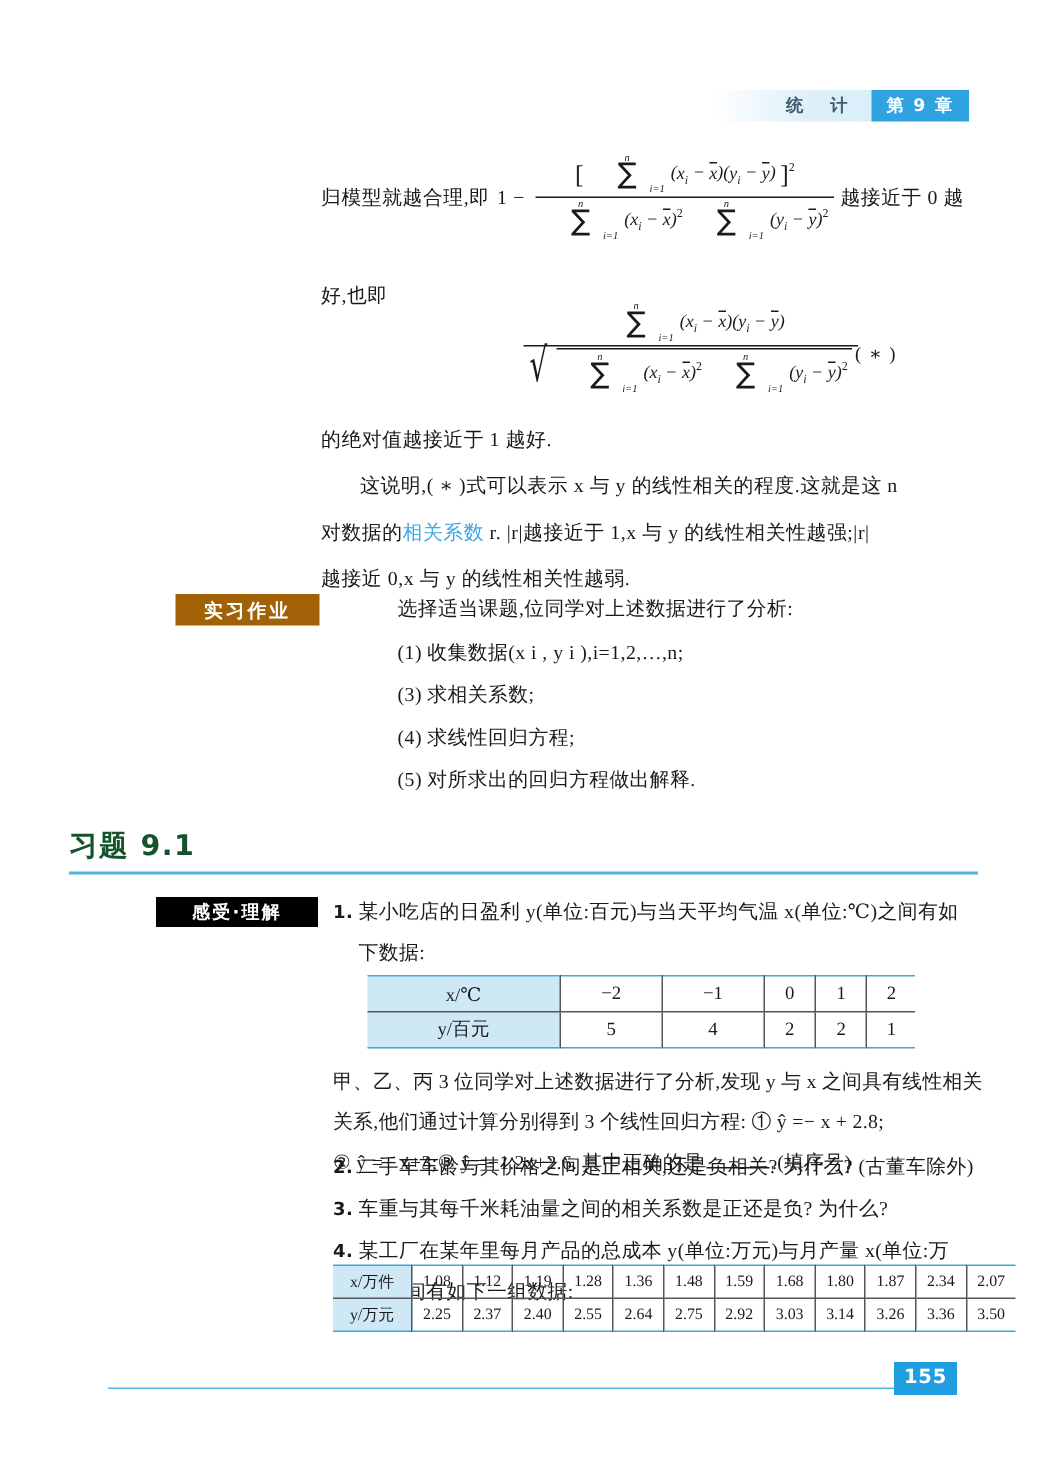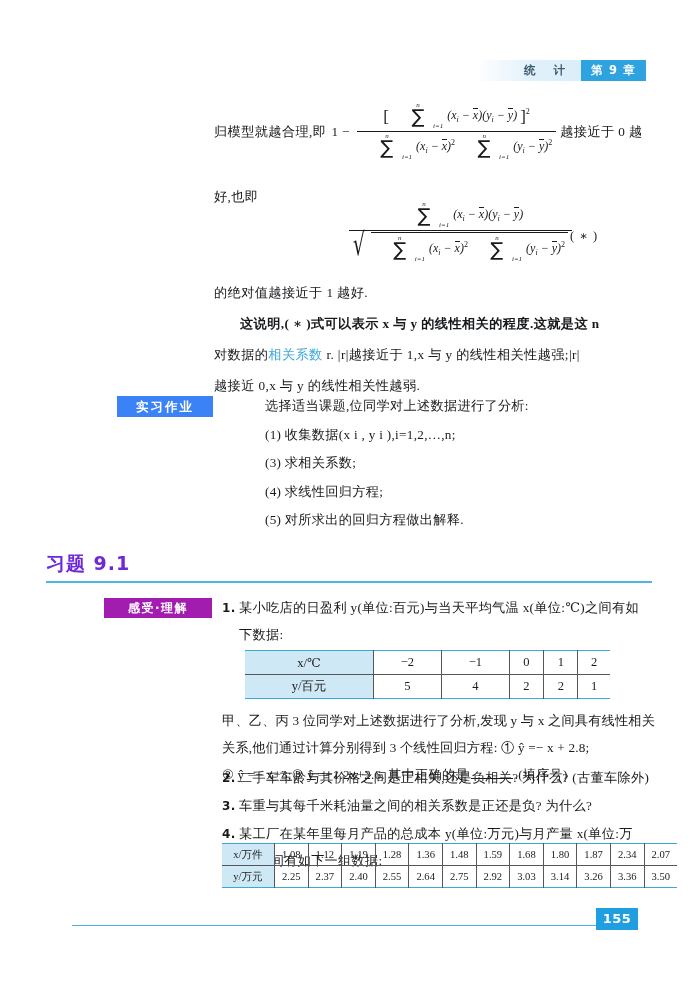--- a/index.html
+++ b/index.html
@@ -168,25 +168,25 @@
   }
 
   
   .para3 {
     position: absolute;
     left: 214px;
     top: 277px;
     width: 470px;
   }
   .para3 p { margin: 0; }
-  .indent { text-indent: 26px; font-weight: bold; }
+  .indent { text-indent: 26px; }
 
   
   .tagbox {
-    background: #3b82f6;
+    background: #a16207;
     color: #ffffff;
     font-size: 12.5px;
     letter-spacing: 2px;
     text-align: center;
     font-family: "DejaVu Sans", sans-serif;
     font-weight: 600;
   }
   .practice-tag {
     position: absolute;
     left: 117px;
@@ -202,21 +202,21 @@
     width: 420px;
   }
   .practice-body div { line-height: 28.5px; font-size: 13.2px; letter-spacing: 0.3px;}
 
   
   .ex-head {
     position: absolute;
     left: 46px;
     top: 551px;
     font-size: 19px;
-    color: #6d28d9;
+    color: #14532d;
     font-weight: bold;
     font-family: "DejaVu Sans", sans-serif;
     letter-spacing: 1px;
   }
   .ex-rule {
     position: absolute;
     left: 46px;
     top: 581px;
     width: 606px;
     height: 1.5px;
@@ -224,21 +224,21 @@
   }
 
   
   .feel-tag {
     position: absolute;
     left: 104px;
     top: 598px;
     width: 108px;
     height: 20px;
     line-height: 20px;
-    background: #a21caf;
+    background: #000000;
     letter-spacing: 1.5px;
     font-size: 12px;
   }
   .q-area {
     position: absolute;
     left: 222px;
     top: 594px;
     width: 450px;
   }
   .q-item {

